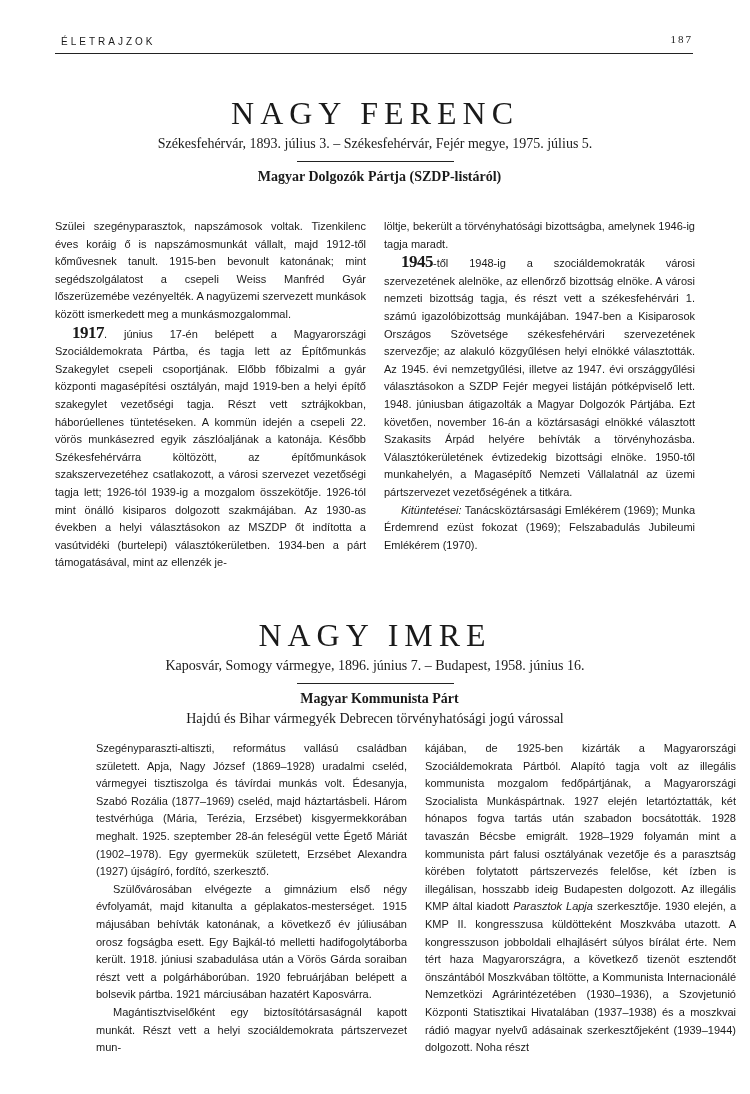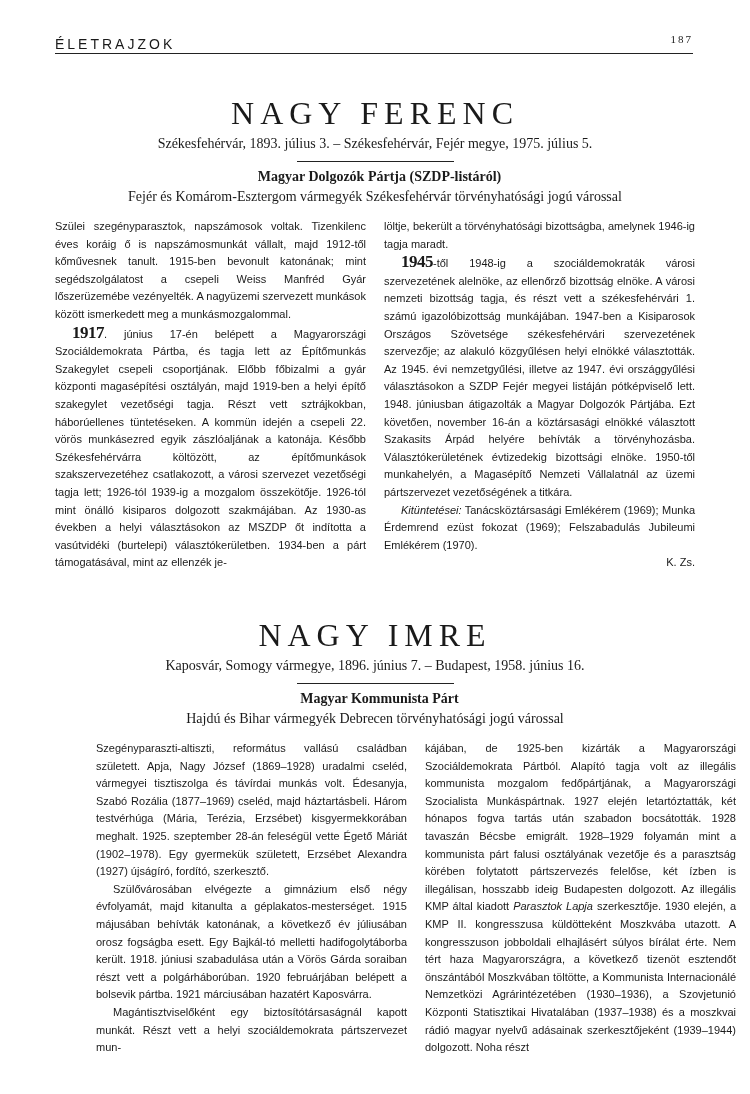--- a/index.html
+++ b/index.html
@@ -1,18 +1,18 @@
 <!DOCTYPE html>
 <html><head>
 <meta charset="utf-8">
 <style>
   html, body { margin:0; padding:0; background:#ffffff; }
   body { width:750px; height:1094px; position:relative; overflow:hidden; color:#1a1a1a;
          font-family:"Liberation Sans", "DejaVu Sans", sans-serif; }
-  .running-head { position:absolute; left:55px; top:36px; font-size:14px; letter-spacing:3px; }
+  .running-head { position:absolute; left:61px; top:36px; font-size:10px; letter-spacing:3px; }
   .page-num { position:absolute; right:57px; top:33px; font-size:11px; letter-spacing:2px;
               font-family:"Liberation Serif", serif; }
   .head-rule { position:absolute; left:55px; right:57px; top:53px; border-top:1.5px solid #222; }
 
   .bio-header { position:absolute; left:0; width:750px; text-align:center; }
   .name { font-family:"Liberation Serif", serif; font-size:32px; letter-spacing:6px; font-weight:normal; line-height:34px; margin:0; }
   .dates { font-family:"Liberation Serif", serif; font-size:14px; margin-top:6px; }
   .sep { width:157px; height:0; border-top:1.5px solid #222; margin:9px auto 7px auto; }
   .party { font-family:"Liberation Serif", serif; font-weight:bold; font-size:14px;padding-left:9px; }
   .district { font-family:"Liberation Serif", serif; font-size:14px; margin-top:4px; }
@@ -31,32 +31,30 @@
 <div class="running-head">ÉLETRAJZOK</div>
 <div class="page-num">187</div>
 <div class="head-rule"></div>
 
 <section>
   <div class="bio-header" style="top:96px;">
     <h1 class="name">NAGY FERENC</h1>
     <div class="dates">Székesfehérvár, 1893. július 3. – Székesfehérvár, Fejér megye, 1975. július 5.</div>
     <div class="sep"></div>
     <div class="party">Magyar Dolgozók Pártja (SZDP-listáról)</div>
-    <div class="district">Fejér és Komárom-Esztergom vármegyék Székesfehérvár törvényhatósági jogú várossal</div>
   </div>
   <div class="cols" style="top:218px;">
     <div class="col">
       <p>Szülei szegényparasztok, napszámosok voltak. Tizenkilenc éves koráig ő is napszámosmunkát vállalt, majd 1912-től kőművesnek tanult. 1915-ben bevonult katonának; mint segédszolgálatost a csepeli Weiss Manfréd Gyár lőszerüzemébe vezényelték. A nagyüzemi szervezett munkások között ismerkedett meg a munkásmozgalommal.</p>
       <p class="indent"><span class="year">1917</span><span>. június 17-én belépett a Magyarországi Szociáldemokrata Pártba, és tagja lett az Építőmunkás Szakegylet csepeli csoportjának. Előbb főbizalmi a gyár központi magasépítési osztályán, majd 1919-ben a helyi építő szakegylet vezetőségi tagja. Részt vett sztrájkokban, háborúellenes tüntetéseken. A kommün idején a csepeli 22. vörös munkásezred egyik zászlóaljának a katonája. Később Székesfehérvárra költözött, az építőmunkások szakszervezetéhez csatlakozott, a városi szervezet vezetőségi tagja lett; 1926-tól 1939-ig a mozgalom összekötője. 1926-tól mint önálló kisiparos dolgozott szakmájában. Az 1930-as években a helyi választásokon az MSZDP őt indította a vasútvidéki (burtelepi) választókerületben. 1934-ben a párt támogatásával, mint az ellenzék je-</span></p>
     </div>
     <div class="col">
       <p>löltje, bekerült a törvényhatósági bizottságba, amelynek 1946-ig tagja maradt.</p>
       <p class="indent"><span class="year">1945</span><span>-től 1948-ig a szociáldemokraták városi szervezetének alelnöke, az ellenőrző bizottság elnöke. A városi nemzeti bizottság tagja, és részt vett a székesfehérvári 1. számú igazolóbizottság munkájában. 1947-ben a Kisiparosok Országos Szövetsége székesfehérvári szervezetének szervezője; az alakuló közgyűlésen helyi elnökké választották. Az 1945. évi nemzetgyűlési, illetve az 1947. évi országgyűlési választásokon a SZDP Fejér megyei listáján pótképviselő lett. 1948. júniusban átigazolták a Magyar Dolgozók Pártjába. Ezt követően, november 16-án a köztársasági elnökké választott Szakasits Árpád helyére behívták a törvényhozásba. Választókerületének évtizedekig bizottsági elnöke. 1950-től munkahelyén, a Magasépítő Nemzeti Vállalatnál az üzemi pártszervezet vezetőségének a titkára.</span></p>
       <p class="indent"><em>Kitüntetései:</em><span> Tanácsköztársasági Emlékérem (1969); Munka Érdemrend ezüst fokozat (1969); Felszabadulás Jubileumi Emlékérem (1970).</span></p>
-      <p class="signature">K. Zs.</p>
     </div>
   </div>
 </section>
 
 <section>
   <div class="bio-header" style="top:618px;">
     <h1 class="name">NAGY IMRE</h1>
     <div class="dates">Kaposvár, Somogy vármegye, 1896. június 7. – Budapest, 1958. június 16.</div>
     <div class="sep"></div>
     <div class="party">Magyar Kommunista Párt</div>

